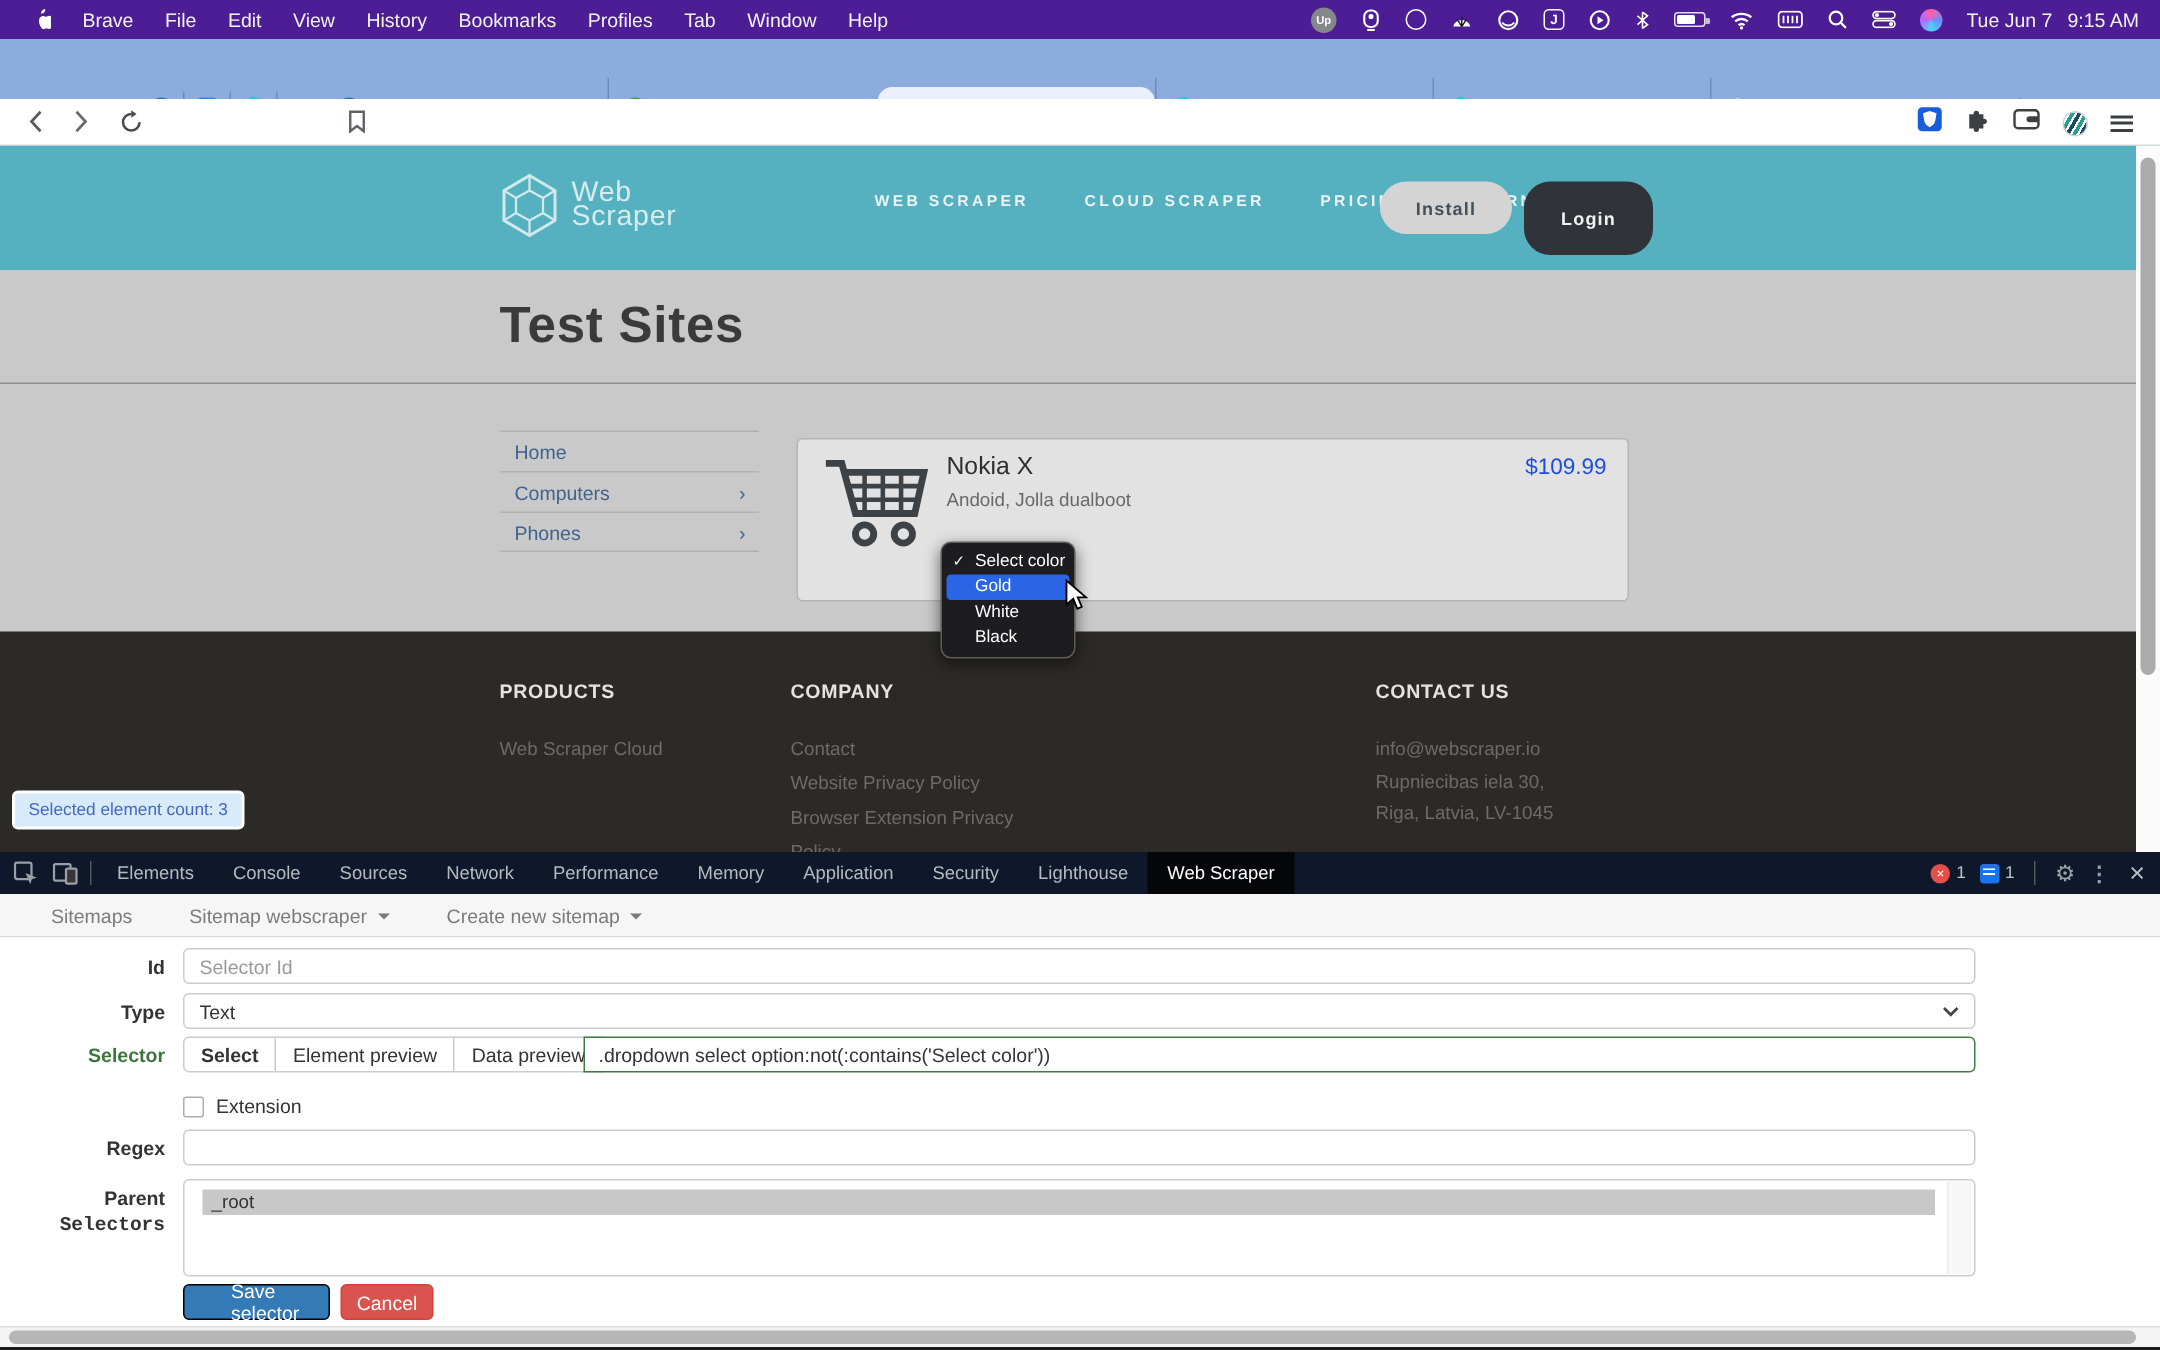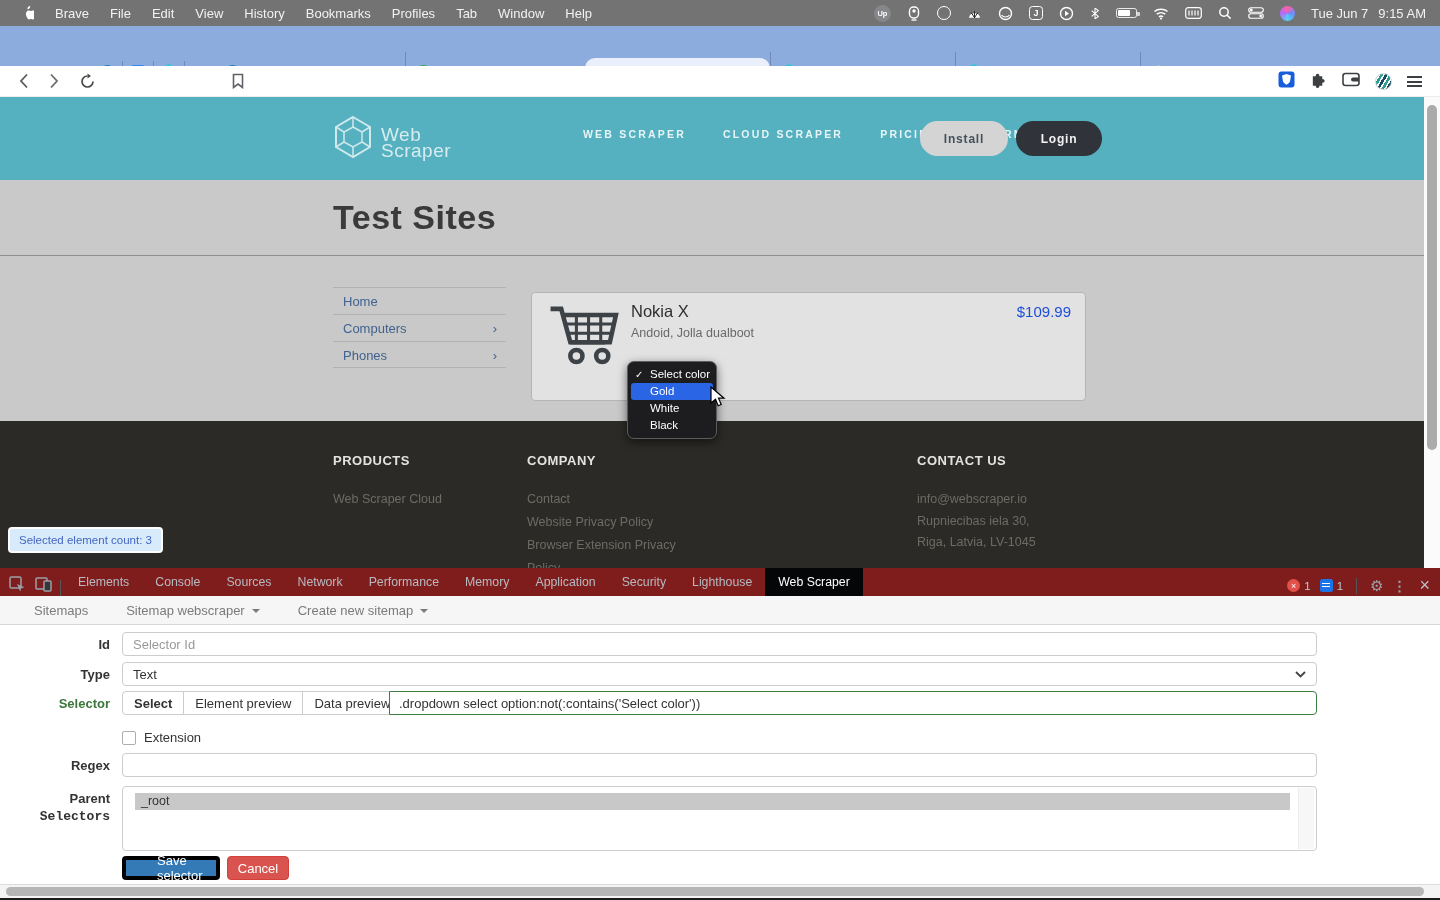--- a/index.html
+++ b/index.html
@@ -2,21 +2,21 @@
 <html><head>
 <meta charset="utf-8">
 <style>
   * { margin:0; padding:0; box-sizing:border-box; }
   html,body { width:1440px; height:900px; overflow:hidden; }
   body { font-family:"Liberation Sans", sans-serif; cursor:default; background:#fff; }
   .screen { position:relative; width:1440px; height:900px; overflow:hidden; background:#fff; }
   .abs { position:absolute; }
 
   
-  .menubar { position:absolute; left:0; top:0; width:1440px; height:26px; background:#737373;
+  .menubar { position:absolute; left:0; top:0; width:1440px; height:26px; background:#4c1d95;
              display:flex; align-items:center; color:#f2f2f2; font-size:13px; }
   .mb-left { display:flex; align-items:center; gap:21px; padding-left:20px; }
   .mb-left .mb-item:first-of-type { font-weight:700; }
   .mb-right { margin-left:auto; display:flex; align-items:center; gap:16px; padding-right:14px; }
   .sticon { display:inline-flex; align-items:center; justify-content:center; }
   .badge-up { width:17px; height:17px; border-radius:50%; background:#85878a; color:#fff;
               font-size:7.5px; font-weight:700; display:flex; align-items:center; justify-content:center; }
   .ring { width:14px; height:14px; border:1.5px solid #fff; border-radius:50%; }
   .sqicon { width:14px; height:14px; border:1.4px solid #fff; border-radius:3.5px; color:#fff;
             font-size:9px; font-weight:700; display:flex; align-items:center; justify-content:center; }
@@ -77,28 +77,28 @@
                  justify-content:center; padding:0 2px; }
   .extrow { position:absolute; top:5px; display:flex; align-items:center; gap:15px; }
   .stripes { width:17px; height:17px; border-radius:50%; border:1px solid #cfd4d9; overflow:hidden;
              background:repeating-linear-gradient(120deg,#1b4965 0 2.5px,#fff 2.5px 4px,#2a9d8f 4px 6.5px,#fff 6.5px 8px); }
   .burger { width:15px; height:11px; border-top:2px solid #3c4043; border-bottom:2px solid #3c4043; position:relative; }
   .burger i { position:absolute; left:0; right:0; top:2.5px; height:2px; background:#3c4043; }
 
   
   .viewport { position:absolute; left:0; top:97px; width:1440px; height:471px; background:#c9c9c9; overflow:hidden; }
   .siteheader { position:absolute; left:0; top:0; width:1440px; height:83px; background:#55b1c0; }
-  .logo { position:absolute; left:333px; top:18px; display:flex; align-items:flex-end; gap:8px; color:#d6ecef; }
+  .logo { position:absolute; left:333px; top:18px; display:flex; align-items:center; gap:8px; color:#d6ecef; }
   .logotext { font-size:19px; line-height:16px; font-weight:400; letter-spacing:.5px; }
   .sitenav { position:absolute; left:583px; top:31px; display:flex; gap:37px; }
   .sitenav span { font-size:10.5px; font-weight:700; letter-spacing:2.2px; color:#e8f4f6; }
   .btn-install { position:absolute; left:920px; top:24px; width:88px; height:35px; border-radius:17.5px;
                  background:#d4d4d4; color:#44505a; font-size:12px; font-weight:700; letter-spacing:.8px;
                  display:flex; align-items:center; justify-content:center; }
-  .btn-login { position:absolute; left:1016px; top:24px; width:86px; height:35px; border-radius:17.5px;
+  .btn-login { position:absolute; left:1016px; top:24px; width:86px; height:49px; border-radius:17.5px;
                background:#30343a; color:#f2f2f2; font-size:12px; font-weight:700; letter-spacing:.8px;
                display:flex; align-items:center; justify-content:center; }
   .headingband { position:absolute; left:0; top:83px; width:1440px; height:76px; border-bottom:1px solid #8f8f8f; }
   .h1 { position:absolute; left:333px; top:18px; font-size:34px; font-weight:800; color:#3a3a3a; letter-spacing:.5px; }
   .sidebar { position:absolute; left:333px; top:190px; width:173px; }
   .sideitem { height:27px; line-height:27px; border-top:1px solid #b2b2b2; color:#41628f; font-size:13px;
               padding-left:10px; position:relative; }
   .sidebar .sideitem:last-child { border-bottom:1px solid #b2b2b2; }
   .sideitem .chev { position:absolute; right:9px; top:0; font-size:13px; color:#41628f; }
   .card { position:absolute; left:531px; top:195px; width:555px; height:109px; background:#e2e2e2;
@@ -120,22 +120,22 @@
   .sfooter { position:absolute; left:0; top:324px; width:1440px; height:147px; background:#2b2a26; }
   .fcol { position:absolute; top:32px; width:175px; }
   .fcol h4 { color:#e3e3e1; font-size:13px; font-weight:700; letter-spacing:.5px; margin-bottom:20px; }
   .fcol a { display:block; color:#6c6b66; font-size:12.5px; line-height:23px; text-decoration:none; }
   .tooltip { position:absolute; left:8px; top:430px; background:#d7ebfa; border:2px solid #fdfdfd;
              border-radius:4px; color:#4666c1; font-size:11.5px; padding:5px 9px; }
   .vscroll { position:absolute; left:1424px; top:0; width:16px; height:471px; background:#fbfbfb; }
   .vthumb { position:absolute; left:3px; top:8px; width:10px; height:345px; background:#ababab; border-radius:5px; }
 
   
-  .dtbar { position:absolute; left:0; top:568px; width:1440px; height:28px; background:#7f1d1d;
-           display:flex; align-items:flex-end; color:#b6bac0; font-size:12.3px; }
+  .dtbar { position:absolute; left:0; top:568px; width:1440px; height:28px; background:#0f172a;
+           display:flex; align-items:center; color:#b6bac0; font-size:12.3px; }
   .dticon { display:flex; align-items:center; justify-content:center; width:26px; height:24px; }
   .dtsep { width:1px; height:16px; background:#55565a; margin:0 4px; }
   .dttab { padding:0 13px; height:28px; line-height:28px; white-space:nowrap; }
   .dttab.active { background:#050607; color:#fff; }
   .dtright { margin-left:auto; display:flex; align-items:center; gap:9px; padding-right:10px; }
   .errico { width:13px; height:13px; border-radius:50%; background:#e35049; color:#fff; font-size:9px;
             display:flex; align-items:center; justify-content:center; }
   .msgico { width:13px; height:13px; border-radius:2.5px; background:#1a73e8; position:relative; }
   .msgico i { position:absolute; left:2.5px; right:2.5px; top:3.5px; height:5px;
               background:repeating-linear-gradient(#fff 0 1.2px, transparent 1.2px 3px); }
@@ -167,21 +167,21 @@
   .chkbox { position:absolute; left:122px; top:106px; width:14px; height:14px; border:1px solid #adadad;
             border-radius:2px; background:#fff; }
   .chklabel { position:absolute; left:144px; top:105px; font-size:13px; color:#333; }
   .parentbox { position:absolute; left:122px; top:161px; width:1195px; height:65px; border:1px solid #ccc;
                border-radius:4px; background:#fff; overflow:hidden; }
   .popt { position:absolute; left:12px; top:6px; width:1155px; height:17px; background:#c8c8c8; color:#333;
           font-size:12.5px; line-height:17px; padding-left:6px; }
   .pscroll { position:absolute; right:2px; top:1px; bottom:1px; width:16px; background:#f7f7f7;
              border-left:1px solid #ebebeb; }
   .btn-save { position:absolute; left:122px; top:231px; width:98px; height:24px; background:#337ab7;
-              border:4px solid #000000; border-radius:4px; color:#fff; font-size:13px;
+              border:1px solid #000000; border-radius:4px; color:#fff; font-size:13px;
               display:flex; align-items:center; justify-content:center;padding-left:31px; }
   .btn-cancel { position:absolute; left:227px; top:231px; width:62px; height:24px; background:#d9534f;
                 border:1px solid #d43f3a; border-radius:4px; color:#fff; font-size:13px;
                 display:flex; align-items:center; justify-content:center; }
   .hscroll { position:absolute; left:0; top:884px; width:1440px; height:14px; background:#f4f4f4;
              border-top:1px solid #dcdcdc; }
   .hthumb { position:absolute; left:6px; top:2px; width:1418px; height:9px; background:#b6b6b6; border-radius:5px; }
   .bottomedge { position:absolute; left:0; top:898px; width:1440px; height:2px; background:#1c1c1c; }
 </style>
 </head>

